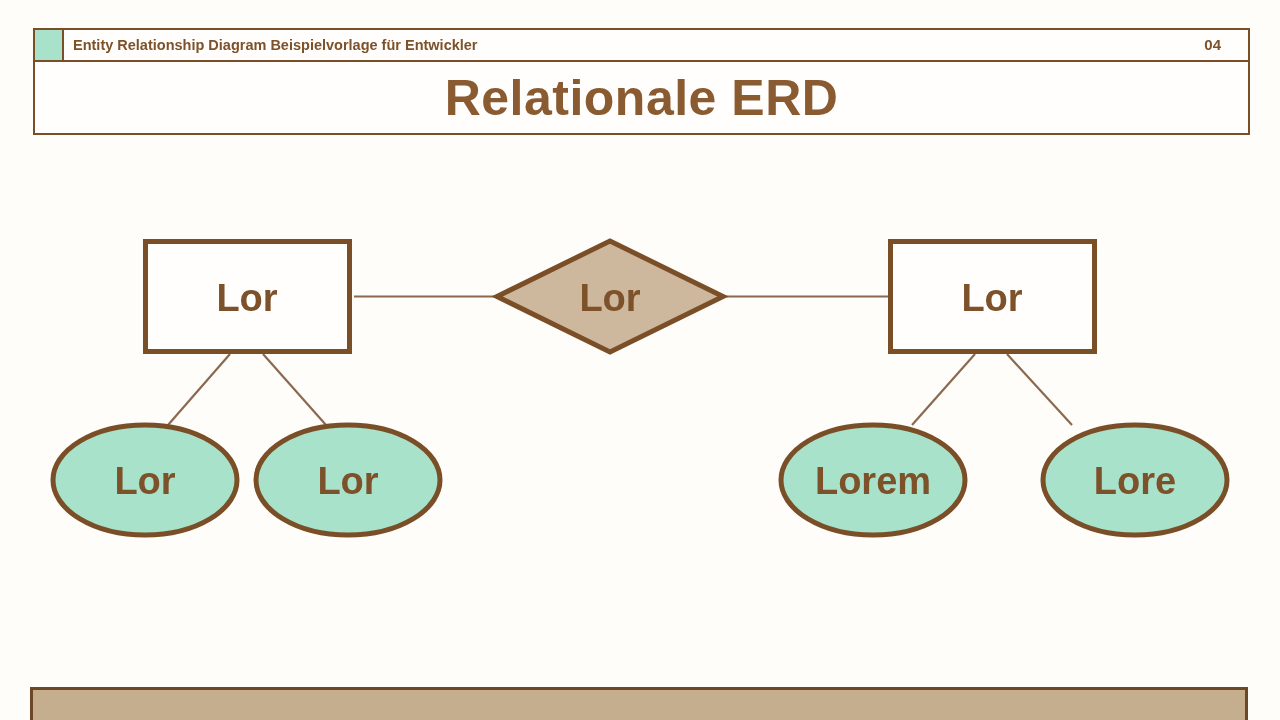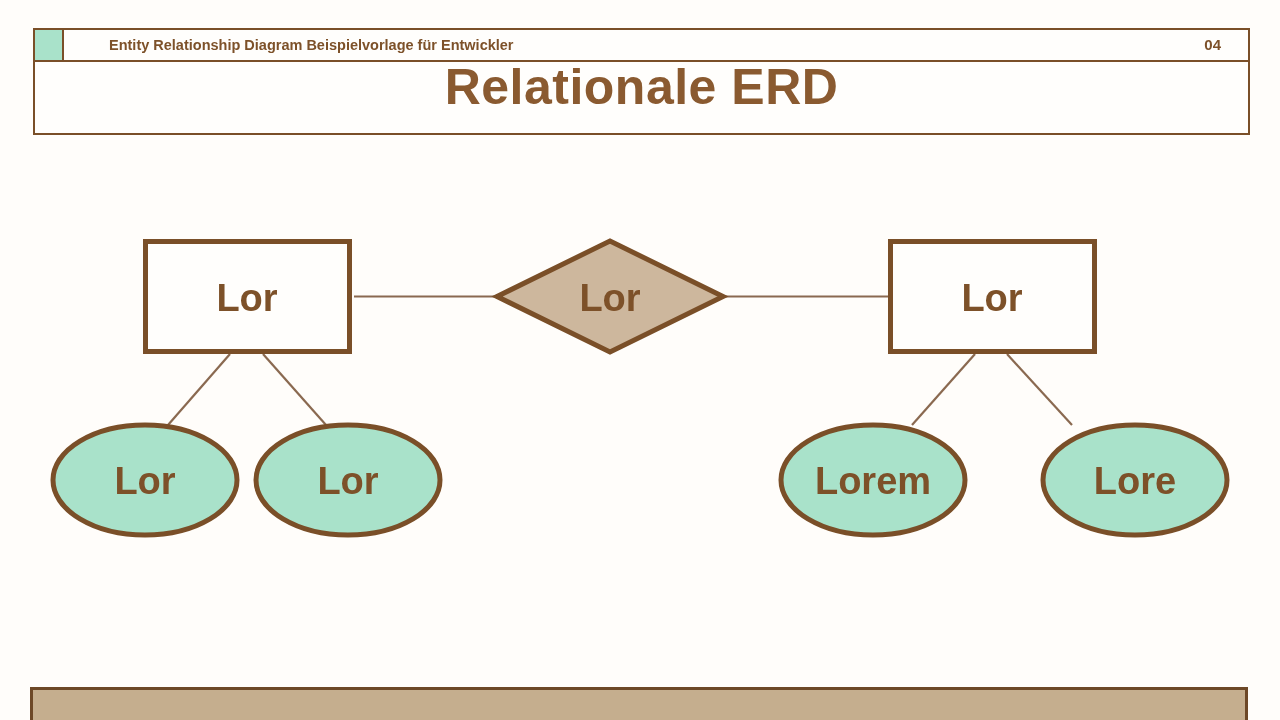--- a/index.html
+++ b/index.html
@@ -22,40 +22,39 @@
 
   
   .topbox{
     position:absolute; left:33px; top:28px; width:1217px;
     border:2px solid var(--brown);
     background:#fffefc;
   }
   .kicker-row{
     display:flex; align-items:stretch; height:32px;
     border-bottom:2px solid var(--brown);
-    gap:36px;
   }
   .accent-square{
     width:29px; flex:0 0 29px;
     background:var(--mint);
     border-right:2px solid var(--brown);
   }
   .kicker{
     flex:1 1 auto;
     padding-left:9px;
     font-size:14.5px; font-weight:bold; color:var(--brown-text);
     line-height:30px; white-space:nowrap; overflow:hidden;
   }
   .pagenum{
     flex:0 0 auto; padding-right:27px;
     font-size:15px; font-weight:bold; color:var(--brown-text);
     line-height:30px;
   }
   .title-row{
-    height:71px; display:flex; align-items:flex-start; justify-content:center;
+    height:71px; display:flex; align-items:center; justify-content:center;
   }
   .title{
     margin:0; font-size:50px; font-weight:bold; color:#8a5a30;
     letter-spacing:0.5px; line-height:1;
   }
 
   
   .diagram{
     position:absolute; left:0; top:0; width:1280px; height:720px;
   }

